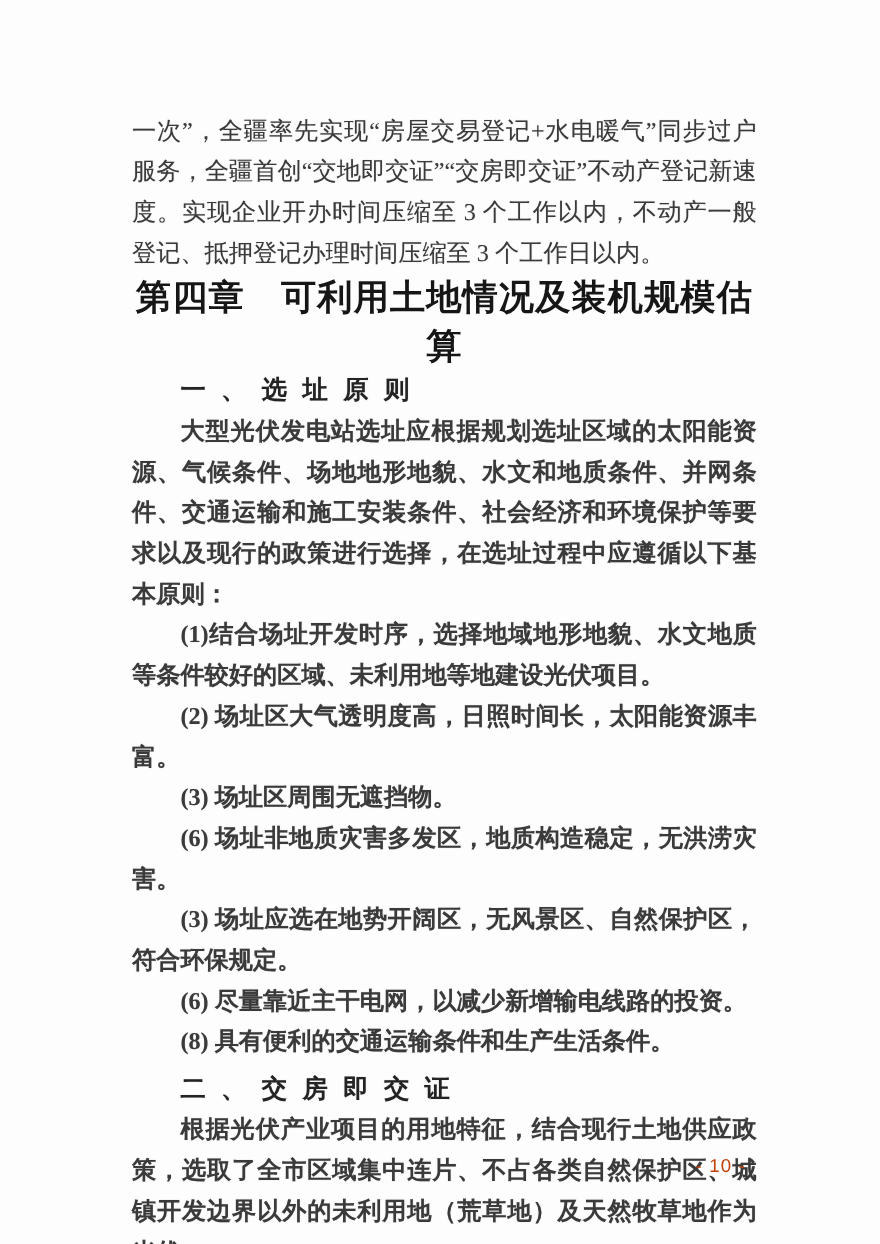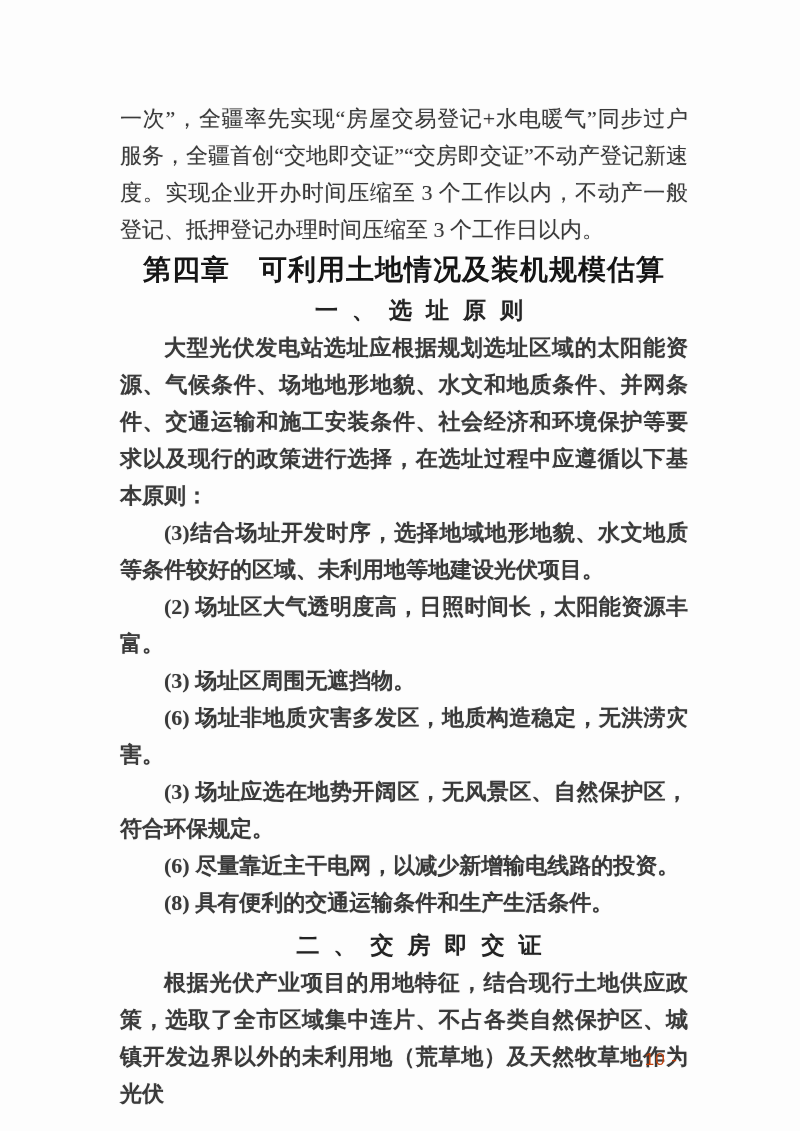--- a/index.html
+++ b/index.html
@@ -30,37 +30,37 @@
     margin: 0;
   }
   .indent {
     text-indent: 44px;
     font-weight: bold;
   }
   .chapter-heading {
     margin: 34px 0 0 0;
     font-family: "Liberation Sans", "DejaVu Sans", sans-serif;
     font-weight: bold;
-    font-size: 28px;
+    font-size: 32px;
     line-height: 44px;
     letter-spacing: 1px;
     color: #161616;
     text-align: center;
     text-indent: 0;
     text-shadow: none;
   }
   .section-heading {
     margin: 20px 0 0 0;
     font-size: 23px;
     font-weight: bold;
     line-height: 37px;
     letter-spacing: 14px;
     color: #232323;
     text-indent: 44px;
-    text-align: center;
+    text-align: left;
   }
   .section-heading.second {
     margin-top: 6px;
   }
   .page-number {
     position: absolute;
     top: 1050px;
     left: 120px;
     width: 558px;
     text-align: right;
@@ -77,21 +77,21 @@
   <div class="content">
 
     <p class="cont">一次”，全疆率先实现“房屋交易登记+水电暖气”同步过户服务，全疆首创“交地即交证”“交房即交证”不动产登记新速度。实现企业开办时间压缩至 3 个工作以内，不动产一般登记、抵押登记办理时间压缩至 3 个工作日以内。</p>
 
     <p class="chapter-heading">第四章　可利用土地情况及装机规模估算</p>
 
     <p class="section-heading">一、选址原则</p>
 
     <p class="indent">大型光伏发电站选址应根据规划选址区域的太阳能资源、气候条件、场地地形地貌、水文和地质条件、并网条件、交通运输和施工安装条件、社会经济和环境保护等要求以及现行的政策进行选择，在选址过程中应遵循以下基本原则：</p>
 
-    <p class="indent">(3)结合场址开发时序，选择地域地形地貌、水文地质等条件较好的区域、未利用地等地建设光伏项目。</p>
+    <p class="indent">(1)结合场址开发时序，选择地域地形地貌、水文地质等条件较好的区域、未利用地等地建设光伏项目。</p>
 
     <p class="indent">(2) 场址区大气透明度高，日照时间长，太阳能资源丰富。</p>
 
     <p class="indent">(3) 场址区周围无遮挡物。</p>
 
     <p class="indent">(6) 场址非地质灾害多发区，地质构造稳定，无洪涝灾害。</p>
 
     <p class="indent">(3) 场址应选在地势开阔区，无风景区、自然保护区，符合环保规定。</p>
 
     <p class="indent">(6) 尽量靠近主干电网，以减少新增输电线路的投资。</p>

